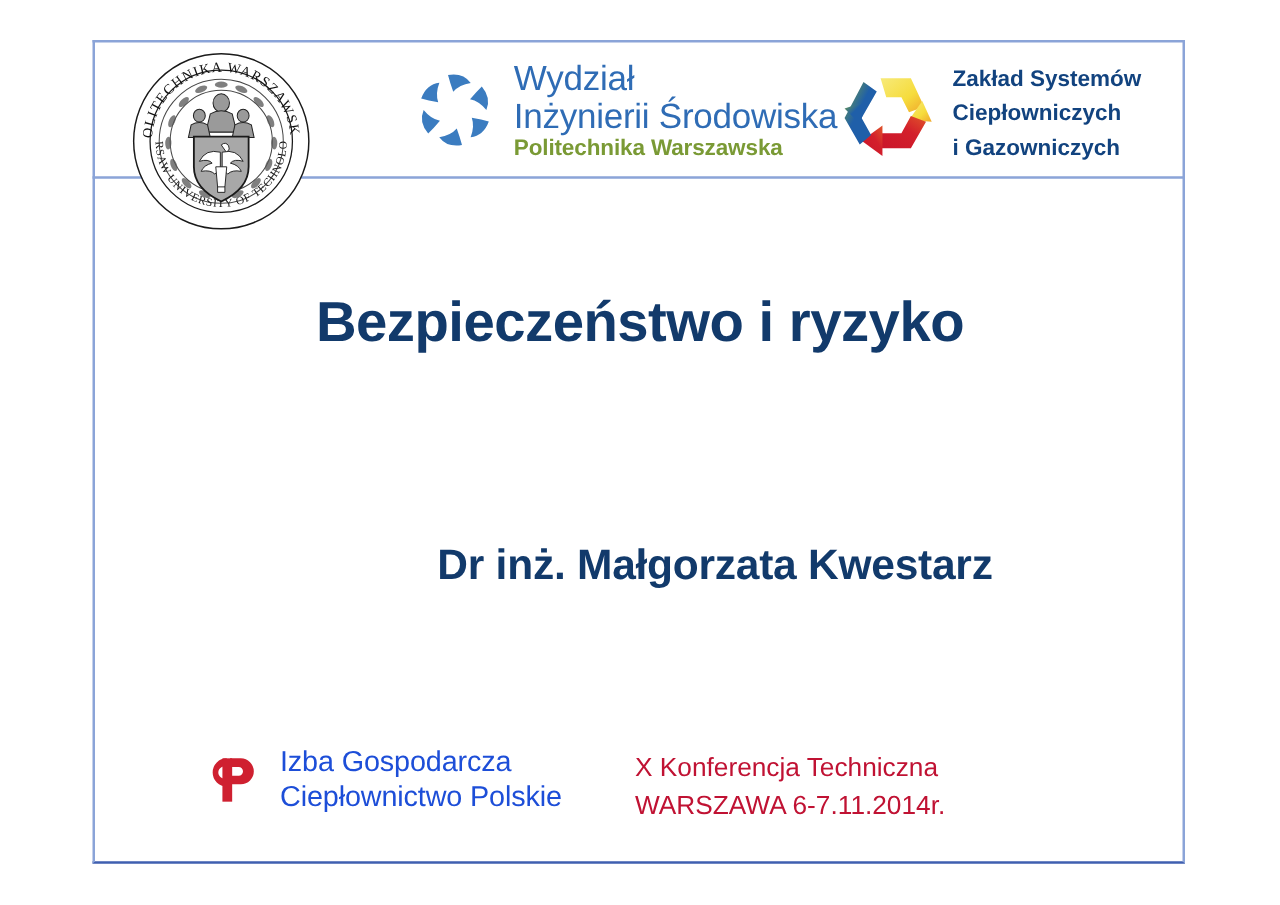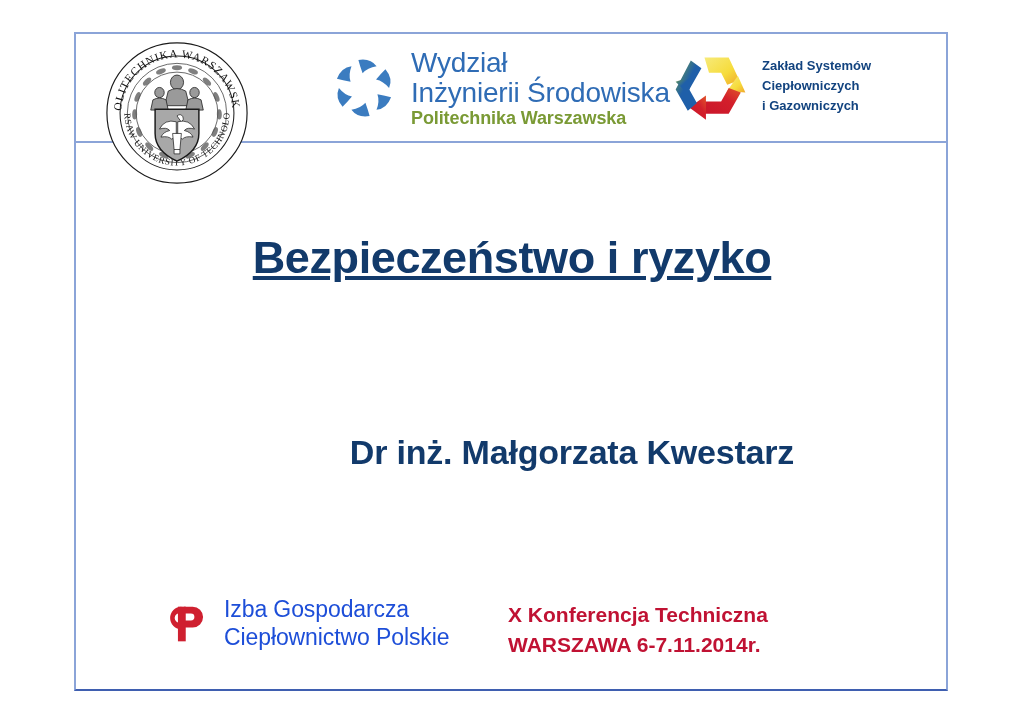--- a/index.html
+++ b/index.html
@@ -91,41 +91,41 @@
   #dept-logo {
     position: absolute;
     left: 596px;
     top: 16px;
     display: flex;
     align-items: center;
     gap: 14px;
   }
   #dept-mark { width: 78px; height: 72px; flex: 0 0 auto; }
   #dept-text {
-    font-size: 13px;
+    font-size: 18px;
     font-weight: bold;
     color: #12437f;
     line-height: 1.52;
     white-space: nowrap;
   }
 
   
   .title-block {
     position: absolute;
     left: 0;
     top: 228px;
     width: 1024px;
     text-align: center;
     color: #123a6b;
     font-weight: bold;
     font-size: 45px;
     line-height: 1.33;
     letter-spacing: -0.4px;
   }
-  .title-line { display: block; text-decoration: underline; }
+  .title-line { display: block; }
 
   #author {
     position: absolute;
     left: 0;
     top: 433px;
     width: 1024px;
     text-align: center;
     color: #123a6b;
     font-weight: bold;
     font-size: 34px;
@@ -150,21 +150,21 @@
     line-height: 1.2;
     white-space: nowrap;
     letter-spacing: -0.1px;
   }
 
   #conference {
     position: absolute;
     left: 508px;
     top: 600px;
     color: #c01233;
-    font-weight: bold;
+    font-weight: normal;
     font-size: 21px;
     line-height: 1.42;
     white-space: nowrap;
   }
 </style>
 </head>
 <body>
 
 <div id="slide">
 

